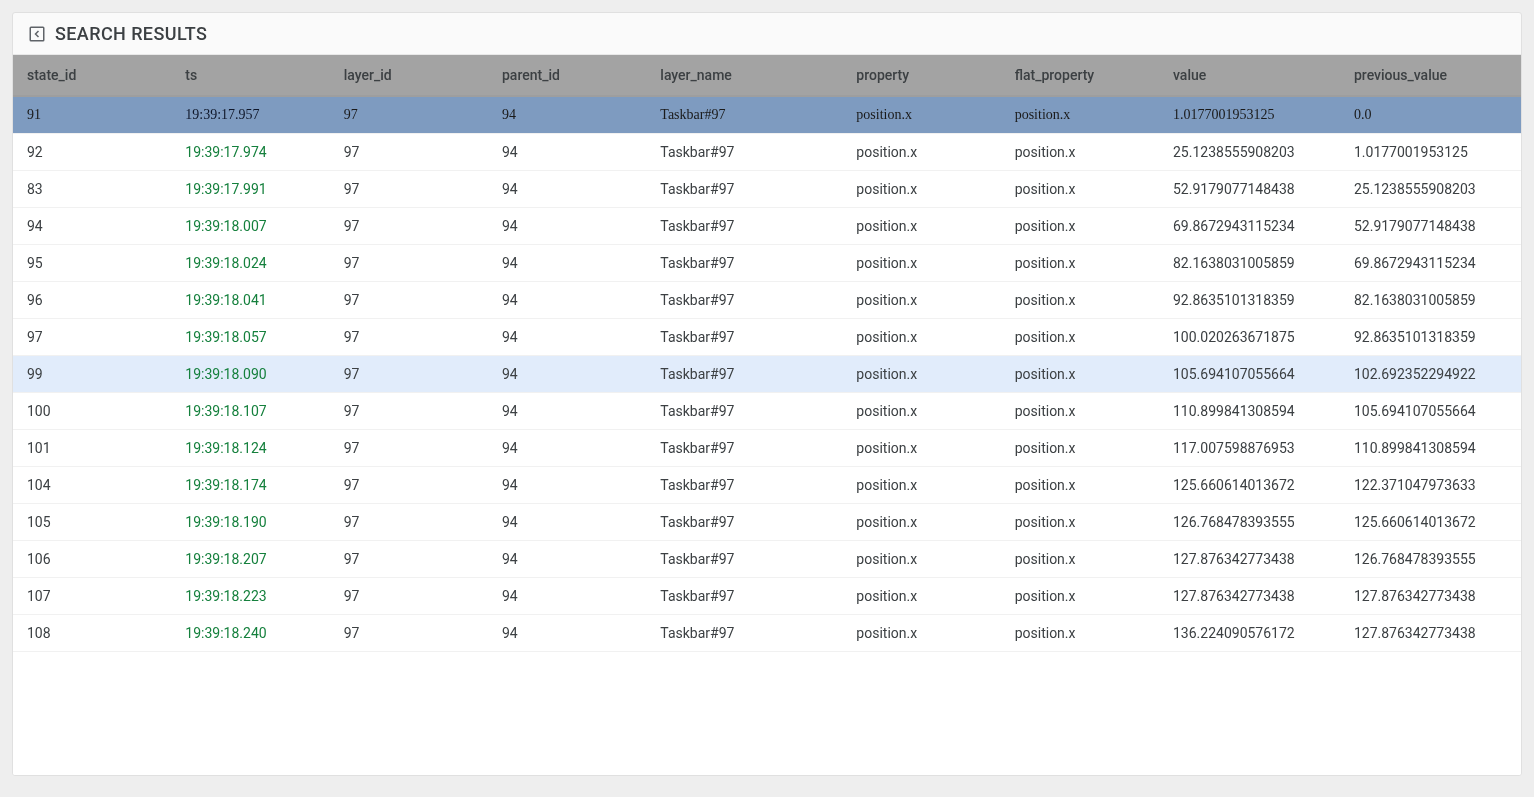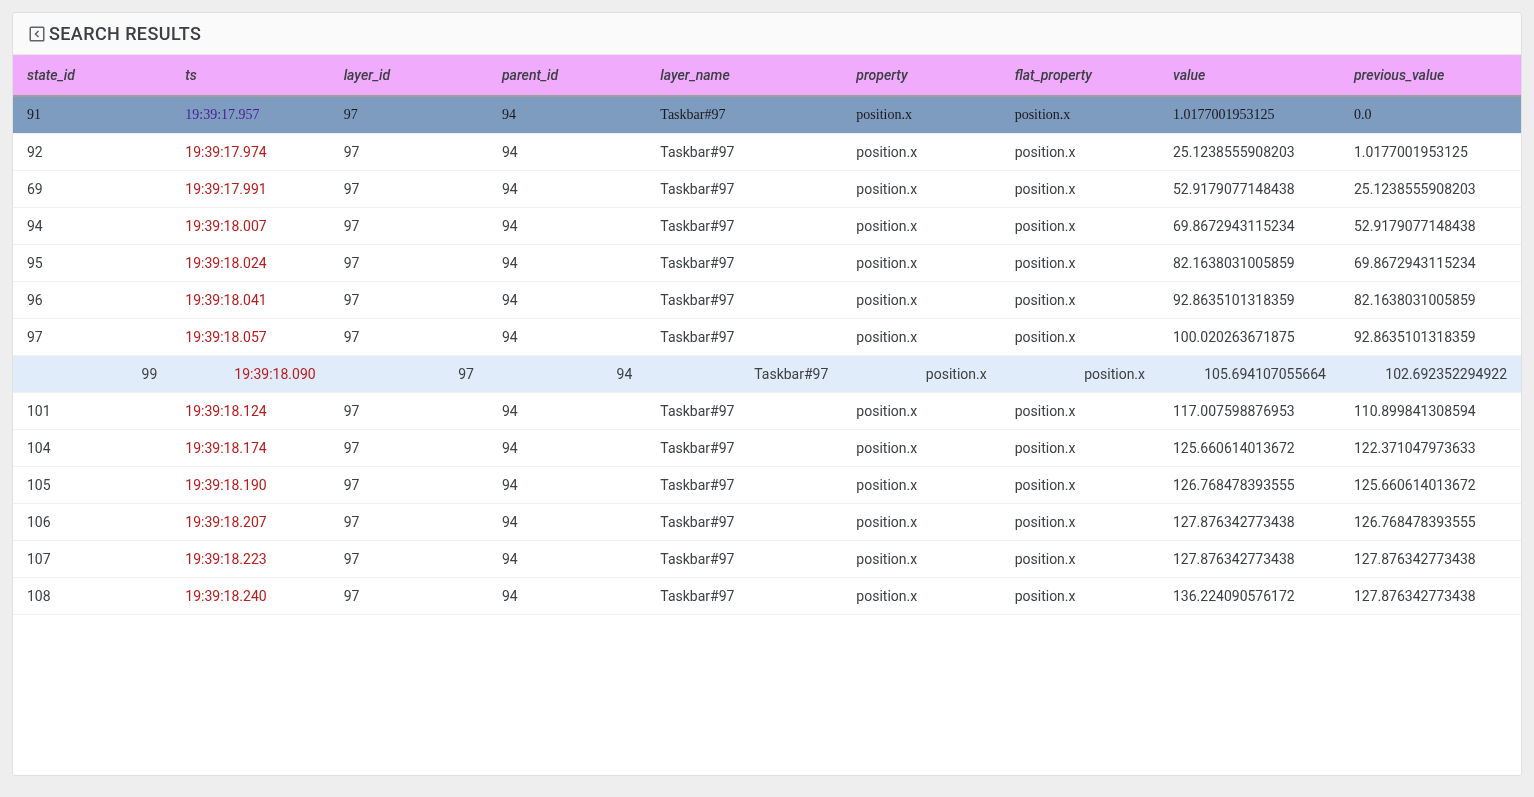--- a/index.html
+++ b/index.html
@@ -1,28 +1,28 @@
 <!DOCTYPE html>
 <html><head>
   <meta charset="utf-8">
   <style>
     * { margin: 0; padding: 0; box-sizing: border-box; }
     body { font-family: Roboto, "Helvetica Neue", Arial, sans-serif; background: #eeeeee; padding: 12px; color: #202124; font-size: 14px; }
     .panel { background: #fafafa; border: 1px solid #e0e0e0; border-radius: 3px; overflow: hidden; }
-    .panel-header { display: flex; align-items: flex-end; gap: 2px; padding: 10px 14px; border-bottom: 1px solid #e8e8e8; }
+    .panel-header { display: flex; align-items: flex-end; gap: 8px; padding: 10px 14px; border-bottom: 1px solid #e8e8e8; }
     .panel-header .icon { width: 20px; height: 20px; display: flex; align-items: center; justify-content: center; }
     .panel-header .title { font-size: 18px; font-weight: 500; letter-spacing: 0.4px; color: #3c4043; }
     .table-wrap { background: #ffffff; margin: 0; height: 720px; overflow-y: auto; }
     table { width: 100%; border-collapse: collapse; table-layout: fixed; }
-    thead th { text-align: left; font-weight: 500; font-size: 14px; color: #3c4043; padding: 12px 14px; border-bottom: 2px solid #9e9e9e; background: #f0abfc; position: sticky; top: 0; font-style: italic; }
+    thead th { text-align: left; font-weight: 500; font-size: 14px; color: #3c4043; padding: 12px 14px; border-bottom: 2px solid #9e9e9e; background: #a3a3a3; position: sticky; top: 0; }
     tbody td { padding: 10px 14px; font-size: 14px; color: #3c4043; border-bottom: 1px solid #f1f1f1; white-space: nowrap; overflow: hidden; text-overflow: ellipsis; }
     tbody tr.selected td { background: #7e9bc0; color: #1a1a1a; font-family: Liberation Serif, serif; }
-    tbody tr.selected .ts-link { color: #4c1d95; }
-    tbody tr.hover td { background: #e1ecfb; text-align: right; }
-    .ts-link { color: #b91c1c; cursor: pointer; }
+    tbody tr.selected .ts-link { color: #0f172a; }
+    tbody tr.hover td { background: #e1ecfb; }
+    .ts-link { color: #15803d; cursor: pointer; }
     col.c-state { width: 10.5%; }
     col.c-ts { width: 10.5%; }
     col.c-layer { width: 10.5%; }
     col.c-parent { width: 10.5%; }
     col.c-name { width: 13%; }
     col.c-prop { width: 10.5%; }
     col.c-flat { width: 10.5%; }
     col.c-val { width: 12%; }
     col.c-prev { width: 12%; }
     
@@ -87,21 +87,21 @@
             <td><span class="ts-link">19:39:17.974</span></td>
             <td>97</td>
             <td>94</td>
             <td>Taskbar#97</td>
             <td>position.x</td>
             <td>position.x</td>
             <td>25.1238555908203</td>
             <td>1.0177001953125</td>
           </tr>
           <tr>
-            <td>69</td>
+            <td>83</td>
             <td><span class="ts-link">19:39:17.991</span></td>
             <td>97</td>
             <td>94</td>
             <td>Taskbar#97</td>
             <td>position.x</td>
             <td>position.x</td>
             <td>52.9179077148438</td>
             <td>25.1238555908203</td>
           </tr>
           <tr>
@@ -151,20 +151,31 @@
           <tr class="hover">
             <td>99</td>
             <td><span class="ts-link">19:39:18.090</span></td>
             <td>97</td>
             <td>94</td>
             <td>Taskbar#97</td>
             <td>position.x</td>
             <td>position.x</td>
             <td>105.694107055664</td>
             <td>102.692352294922</td>
+          </tr>
+          <tr>
+            <td>100</td>
+            <td><span class="ts-link">19:39:18.107</span></td>
+            <td>97</td>
+            <td>94</td>
+            <td>Taskbar#97</td>
+            <td>position.x</td>
+            <td>position.x</td>
+            <td>110.899841308594</td>
+            <td>105.694107055664</td>
           </tr>
           <tr>
             <td>101</td>
             <td><span class="ts-link">19:39:18.124</span></td>
             <td>97</td>
             <td>94</td>
             <td>Taskbar#97</td>
             <td>position.x</td>
             <td>position.x</td>
             <td>117.007598876953</td>

